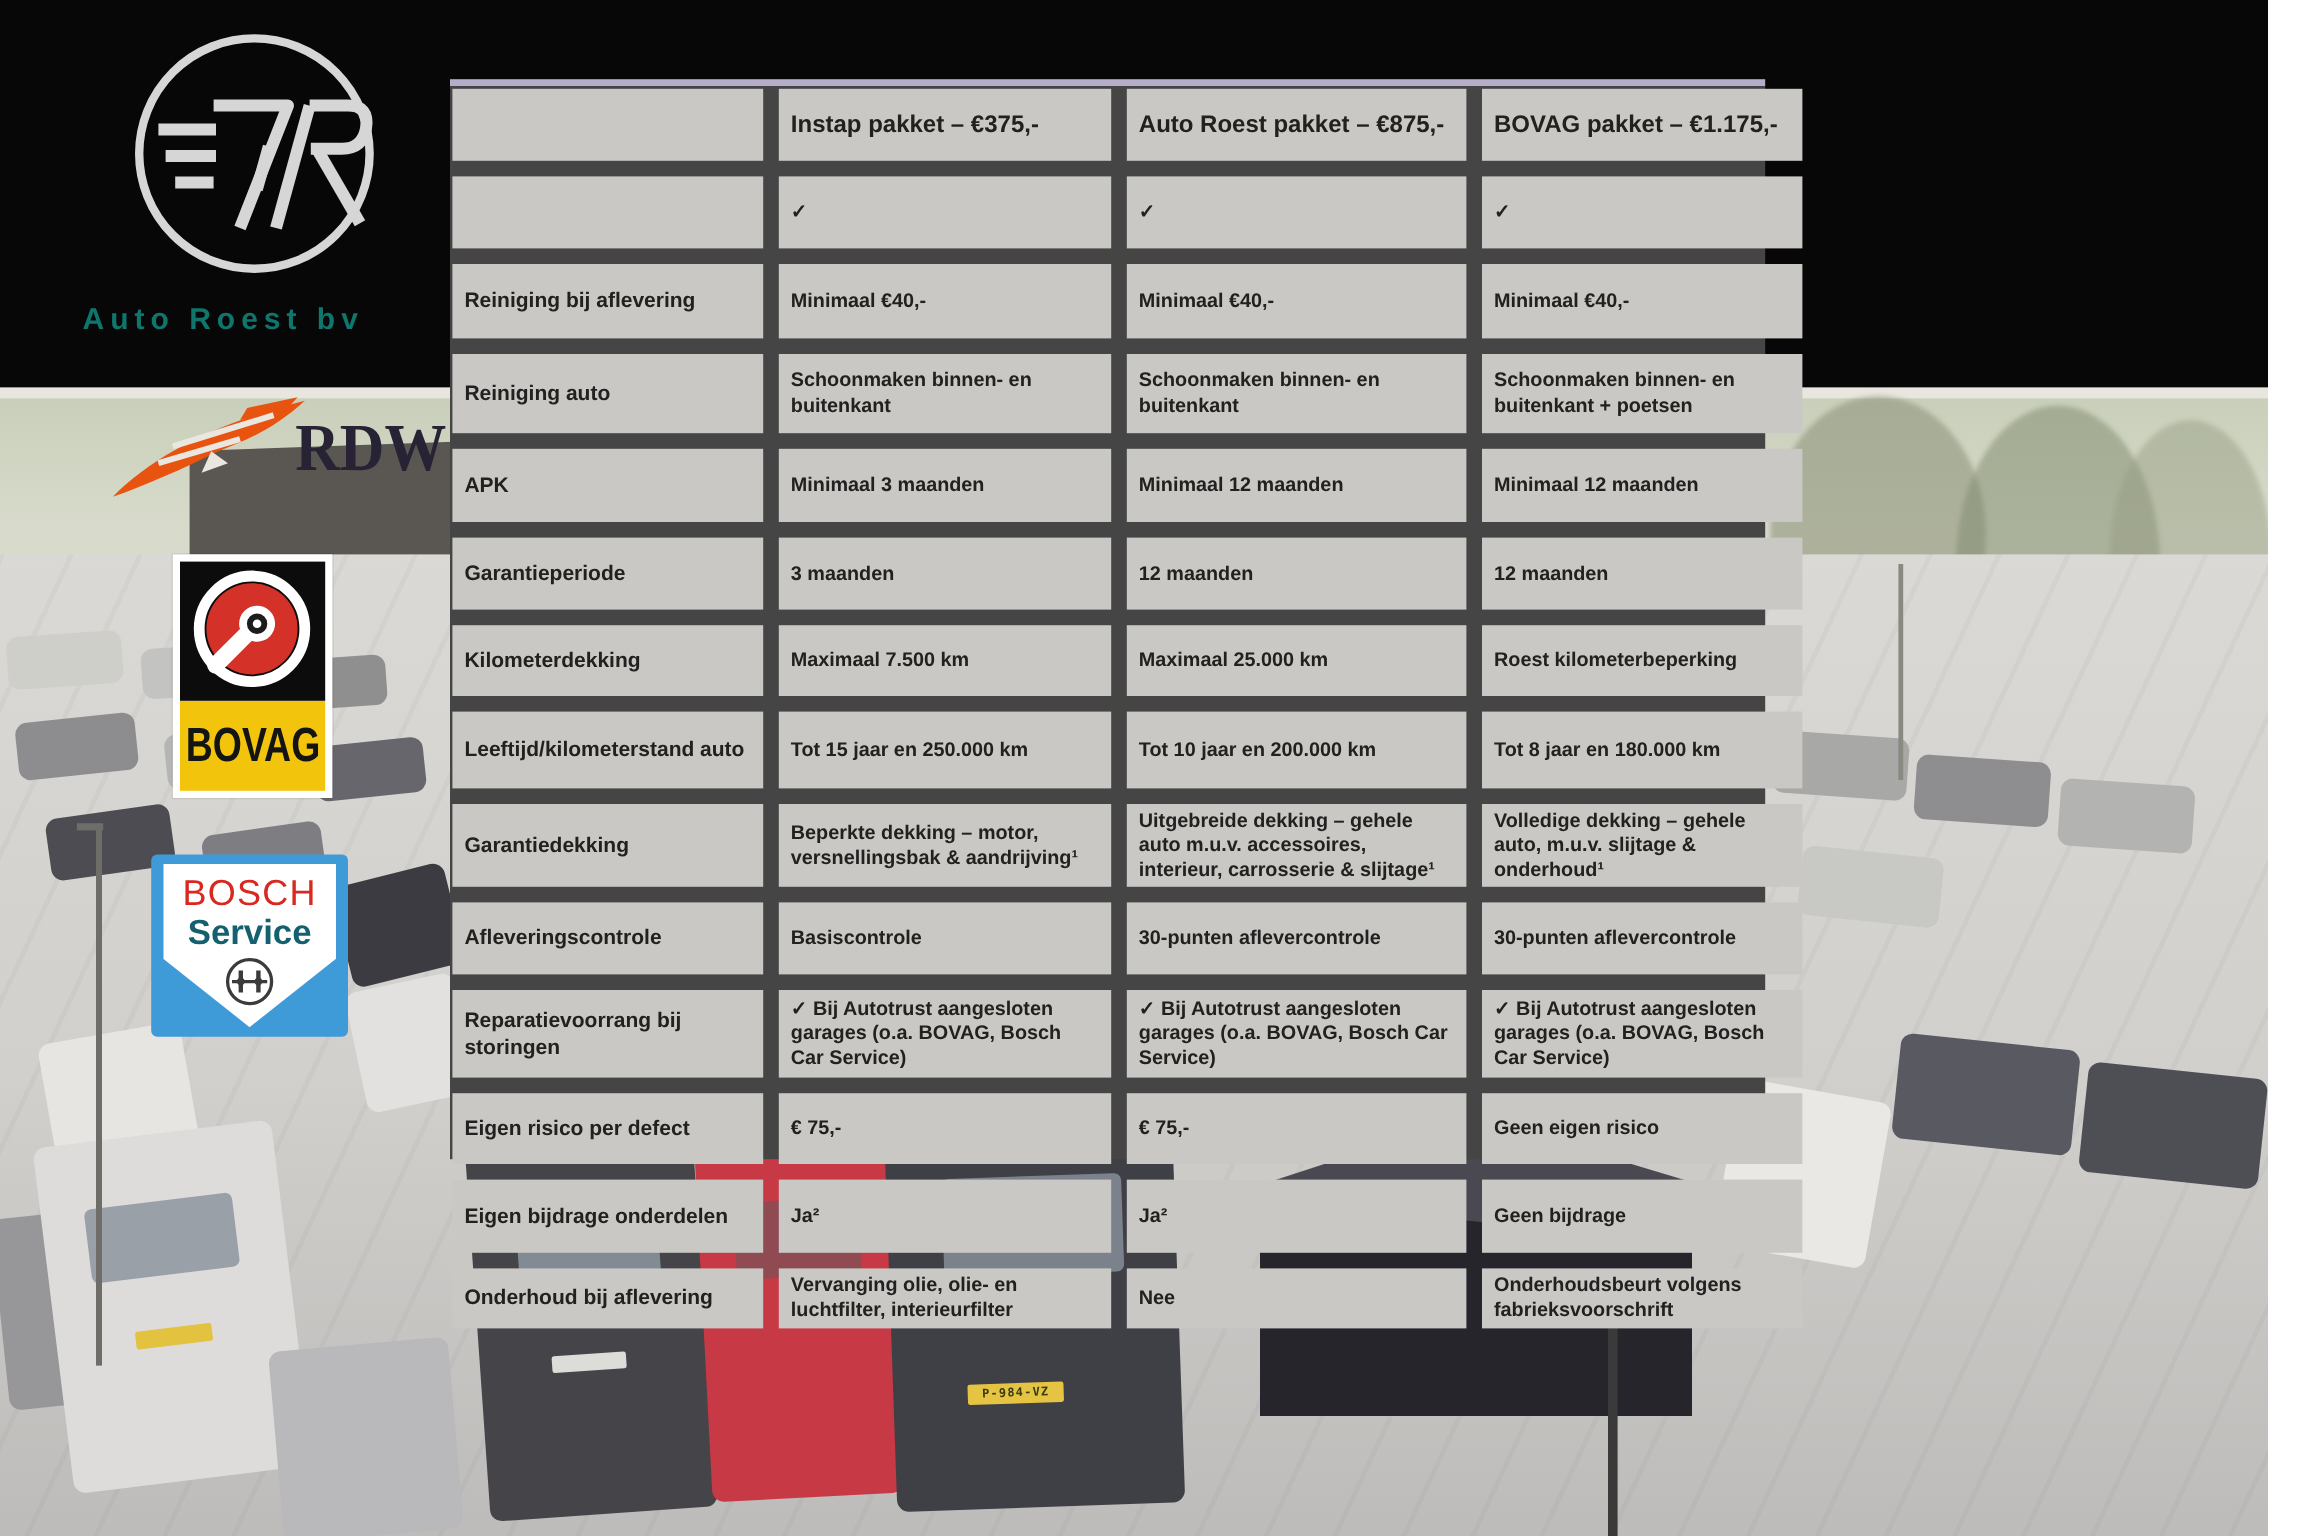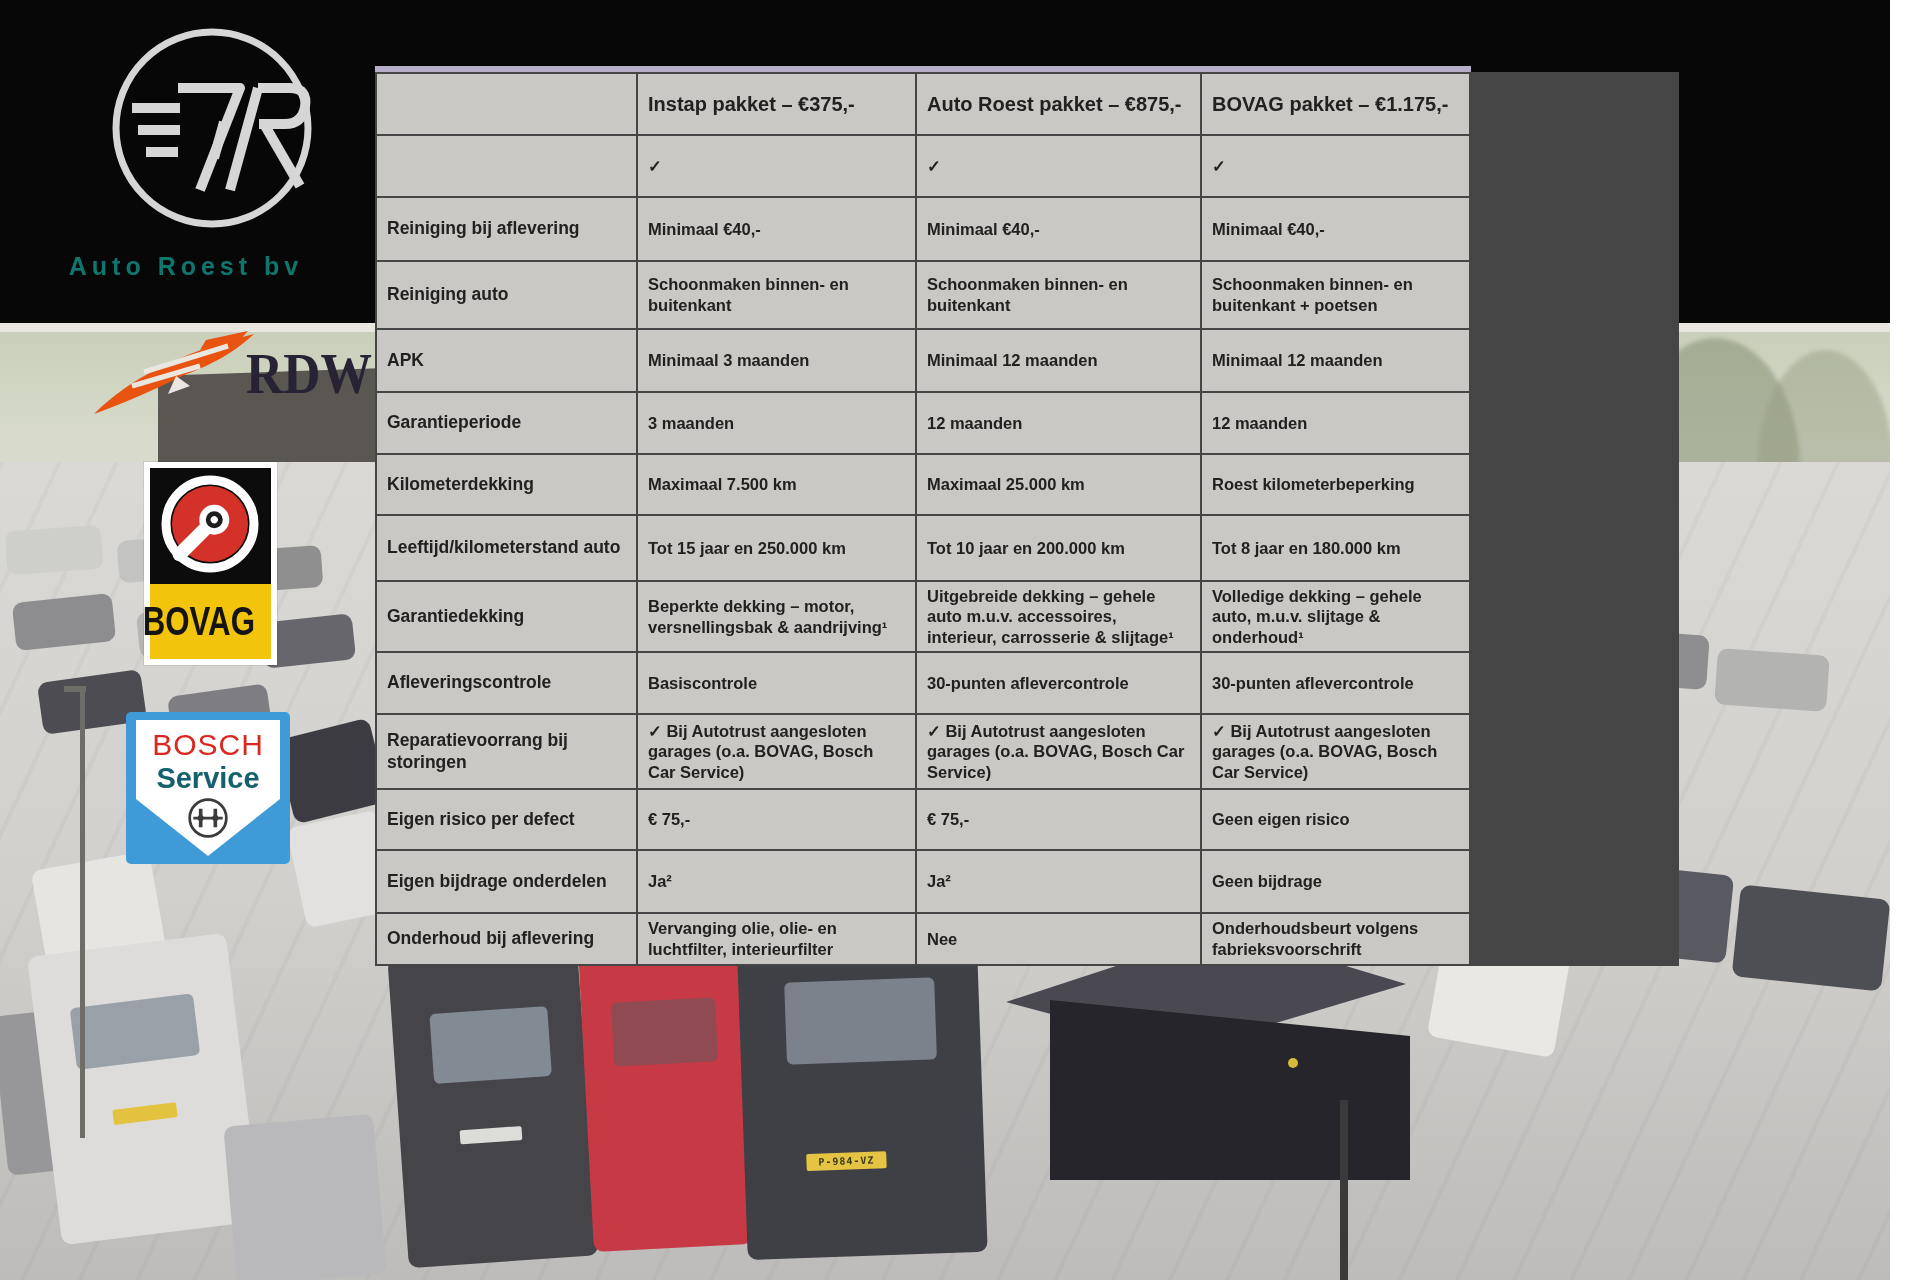--- a/index.html
+++ b/index.html
@@ -28,33 +28,33 @@
   .sign-txt{font:bold 11px "Liberation Sans",sans-serif;color:#e9e9e7;opacity:.85;}
   
   .ar-box{left:0;top:0;width:372px;height:322px;background:#070707;}
   .ar-name{left:28px;top:252px;width:316px;text-align:center;color:#0f766e;
            font-size:25px;font-weight:bold;letter-spacing:5px;}
   .rdw-wordmark{left:246px;top:342px;font-family:"Liberation Serif",serif;font-weight:bold;
                 font-size:56px;color:#282334;transform:scaleX(.92);transform-origin:left top;}
   .bovag{left:144px;top:462px;width:133px;height:203px;background:#ffffff;padding:6px;
          box-sizing:border-box;box-shadow:0 0 0 1px rgba(0,0,0,.08);}
   .bovag-top{width:121px;height:116px;background:#0c0c0c;position:relative;}
-  .bovag-bottom{width:121px;height:75px;background:#f2c40c;display:flex;align-items:center;justify-content:flex-end;}
+  .bovag-bottom{width:121px;height:75px;background:#f2c40c;display:flex;align-items:center;justify-content:center;}
   .bovag-word{font-weight:bold;font-size:40px;color:#141414;transform:scaleX(.78);letter-spacing:0px;}
   .bosch{left:126px;top:712px;width:164px;height:152px;background:#3e9bd8;border-radius:5px;}
   .bosch-shield{position:absolute;left:10px;top:8px;width:144px;height:136px;background:#ffffff;
       clip-path:polygon(0 0,100% 0,100% 58%,50% 100%,0 58%);text-align:center;}
   .bosch-word{font-weight:normal;font-size:30px;color:#d8281f;letter-spacing:1px;margin-top:8px;}
   .bosch-service{font-weight:bold;font-size:29px;color:#15606f;margin-top:0px;}
   
   .lavender{left:375px;top:66px;width:1096px;height:6px;background:#b6aec8;}
-  .pkg-table{left:375px;top:72px;width:1304px;height:894px;background:#454545;
+  .pkg-table{left:375px;top:72px;width:1096px;height:894px;background:#454545;
       display:grid;grid-template-columns:259px 277px 283px 267px;
       grid-template-rows:60px 60px 62px 66px 61px 60px 59px 64px 69px 60px 73px 59px 61px 50px;
-      gap:2px;padding:2px;box-sizing:border-box;}
+      gap:13px;padding:2px;box-sizing:border-box;}
   .cell{background:#c9c8c5;color:#222120;display:flex;align-items:center;
         padding:4px 12px 4px 10px;font-size:16.5px;font-weight:bold;line-height:1.25;}
   .cell.head{font-size:20px;}
   .cell.lbl{font-size:17.5px;}
 </style>
 </head>
 <body>
 
 <div class="stage">
 

